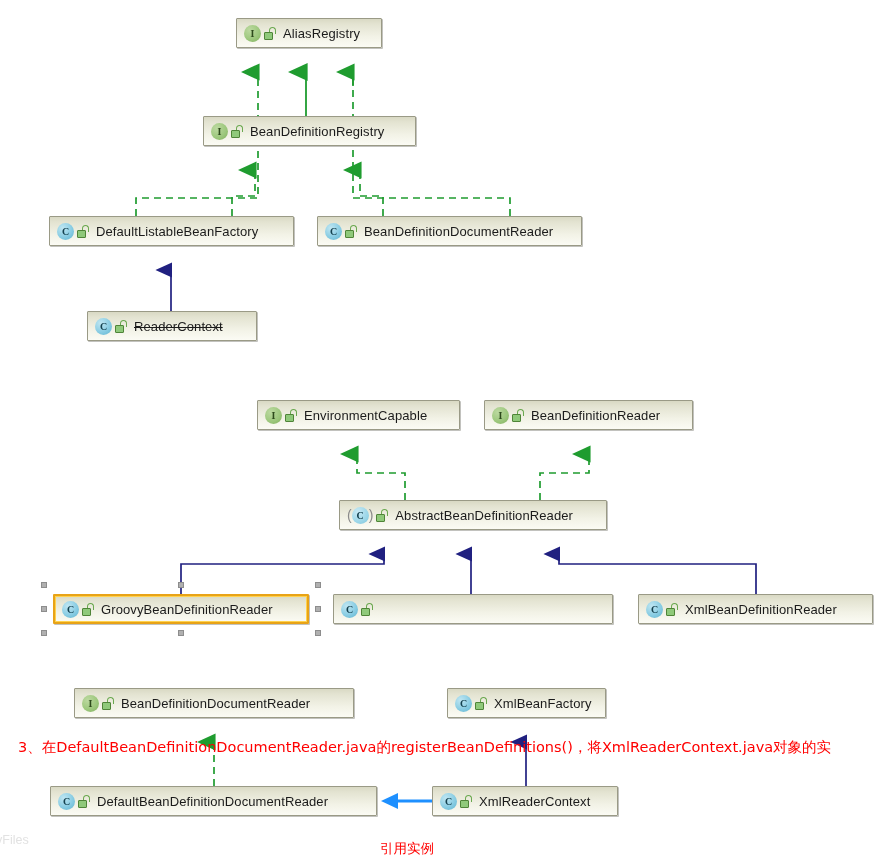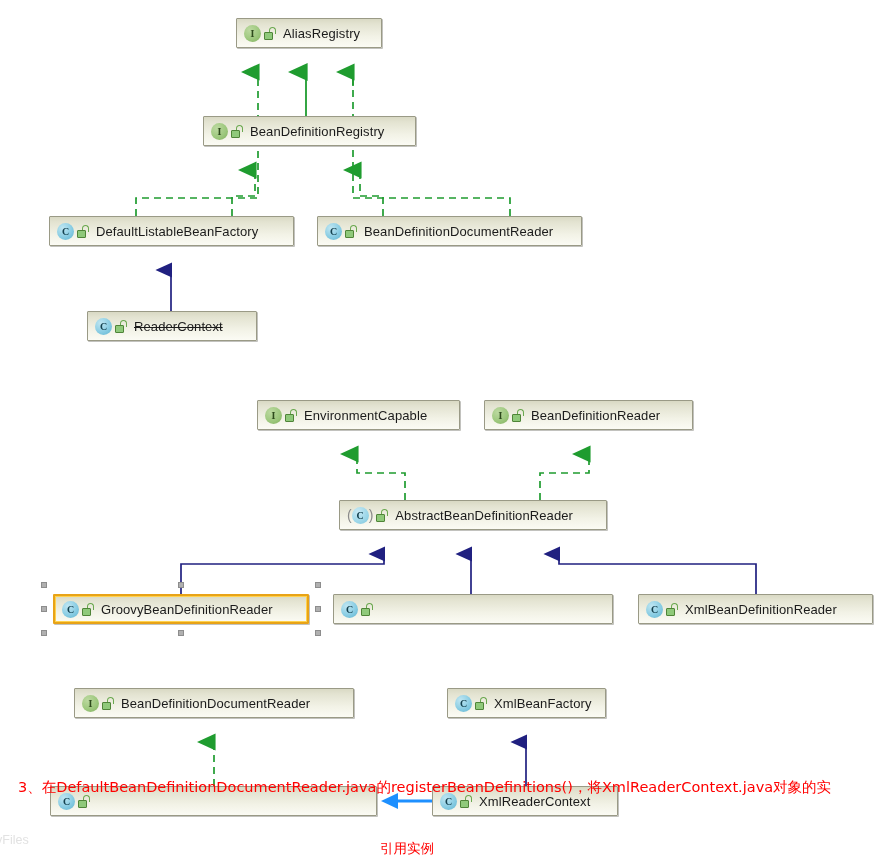--- a/index.html
+++ b/index.html
@@ -148,21 +148,20 @@
 
   
   .annotation {
     position: absolute;
     z-index: 8;
     color: #ff0000;
     font-size: 14.5px;
     line-height: 21px;
     font-family: "DejaVu Sans", "Liberation Sans", sans-serif;
     white-space: pre;
-    margin-top: 40px;
   }
   .arrow-label {
     position: absolute;
     z-index: 8;
     color: #ff0000;
     font-size: 13.5px;
     font-family: "DejaVu Sans", "Liberation Sans", sans-serif;
     white-space: nowrap;
   }
 
@@ -363,20 +362,21 @@
       </span>
     <span class="label">XmlBeanFactory</span>
   </div>
 
   <div class="node" style="left:50px; top:786px; width:327px;">
     <span class="type-icon cls">C</span>
     <span class="lock-icon">
         <i class="shackle"></i>
         <i class="body"></i>
       </span>
+    <span class="label">DefaultBeanDefinitionDocumentReader</span>
   </div>
 
   <div class="node" style="left:432px; top:786px; width:186px;">
     <span class="type-icon cls">C</span>
     <span class="lock-icon">
         <i class="shackle"></i>
         <i class="body"></i>
       </span>
     <span class="label">XmlReaderContext</span>
   </div>

